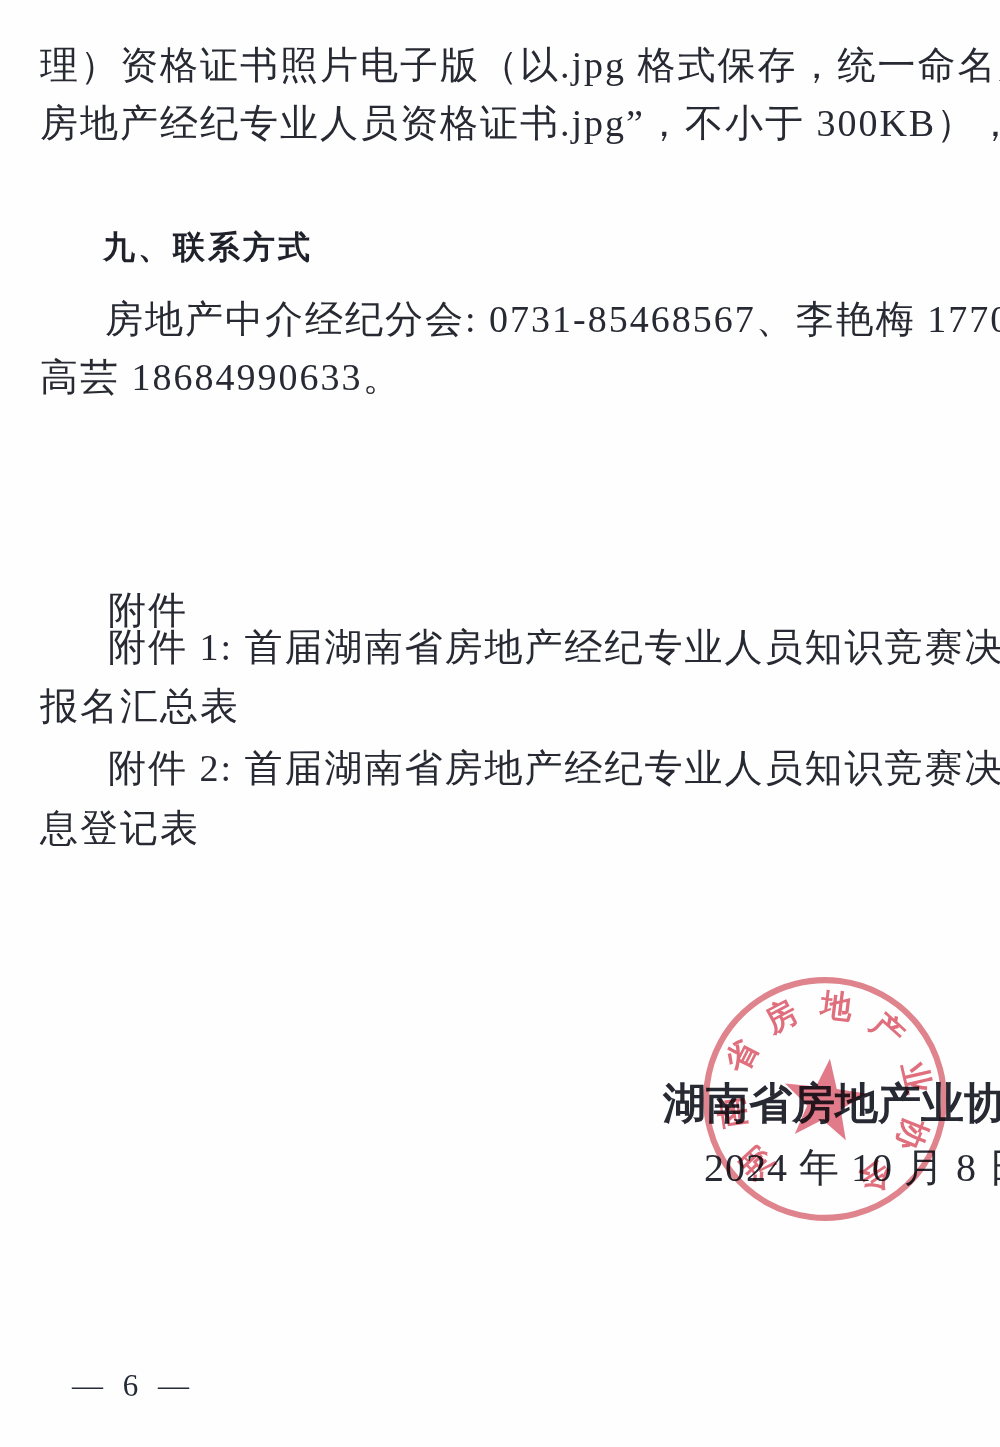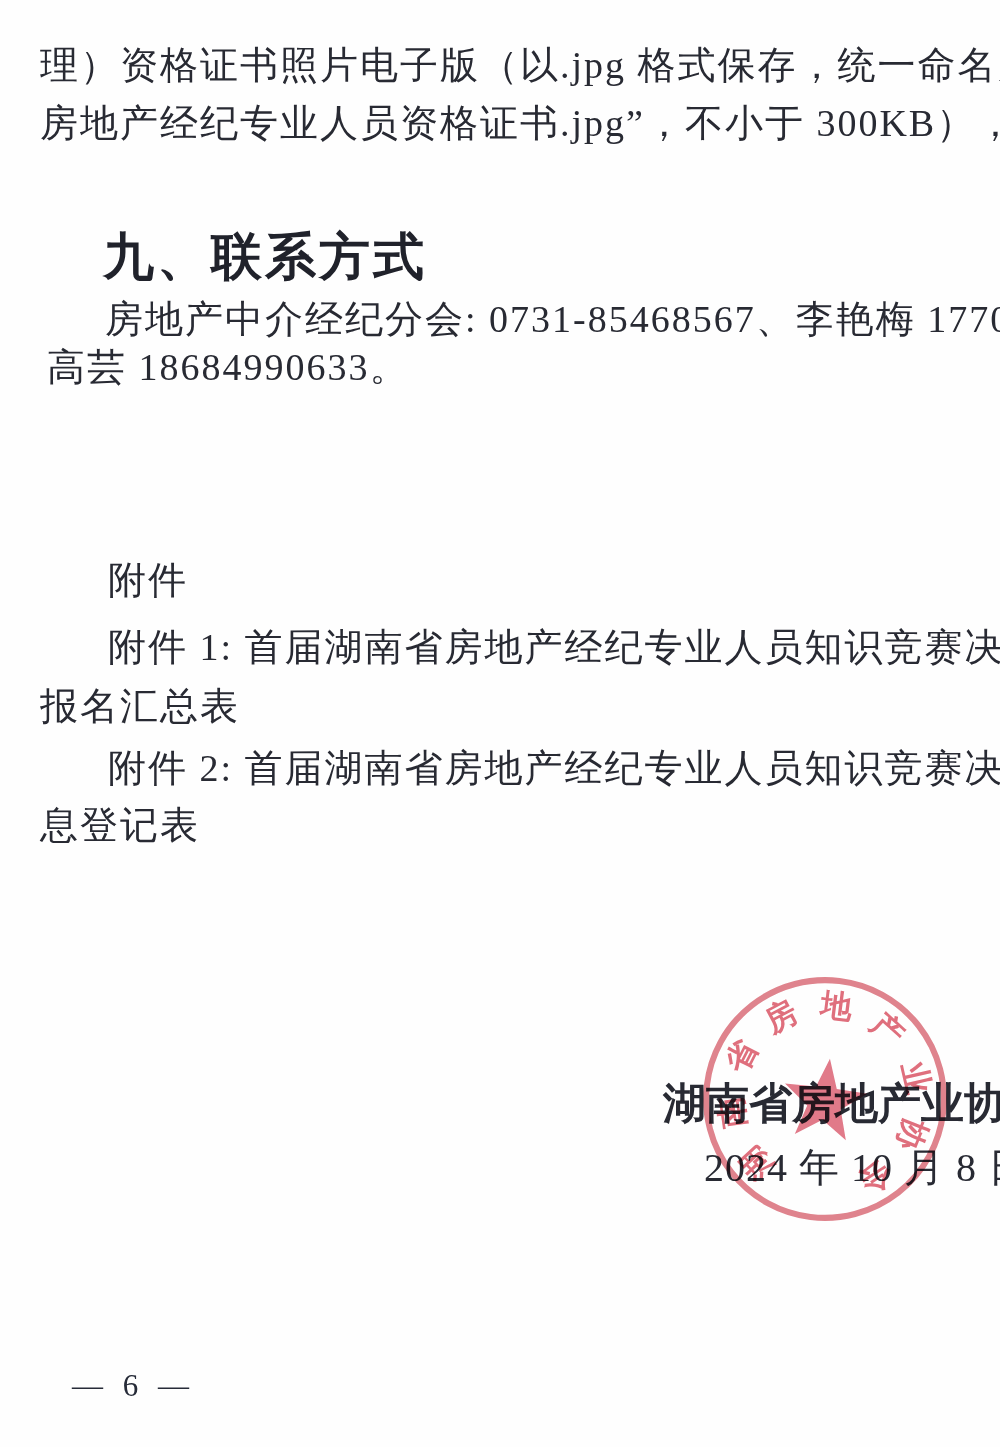--- a/index.html
+++ b/index.html
@@ -21,21 +21,21 @@
     white-space: nowrap;
     font-size: 38px;
     letter-spacing: 2px;
     line-height: 1;
   }
   .heading {
     position: absolute;
     white-space: nowrap;
     font-family: "Liberation Sans", "DejaVu Sans", sans-serif;
     font-weight: bold;
-    font-size: 51px;
+    font-size: 32px;
     letter-spacing: 3px;
     color: #20222b;
     line-height: 1;
     text-align: center;
   }
   .signature-org {
     position: absolute;
     white-space: nowrap;
     font-size: 43px;
     letter-spacing: 0px;
@@ -77,27 +77,27 @@
 <body>
 
 <div class="page">
 
   <div class="line" style="left:40px; top:46px;">理）资格证书照片电子版（以.jpg 格式保存，统一命名为“姓名-</div>
   <div class="line" style="left:40px; top:104px;">房地产经纪专业人员资格证书.jpg”，不小于 300KB），于 2024</div>
 
   <div class="heading" style="left:103px; top:231px;">九、联系方式</div>
 
   <div class="line" style="left:105px; top:300px;">房地产中介经纪分会: 0731-85468567、李艳梅 17708489259、</div>
-  <div class="line" style="left:40px; top:348px;margin-left:7px;">高芸 18684990633。</div>
+  <div class="line" style="left:40px; top:358px;">高芸 18684990633。</div>
 
-  <div class="line" style="left:108px; top:561px;">附件</div>
+  <div class="line" style="left:108px; top:591px;">附件</div>
   <div class="line" style="left:108px; top:628px;">附件 1: 首届湖南省房地产经纪专业人员知识竞赛决赛代表队</div>
   <div class="line" style="left:40px; top:687px;text-align:right;">报名汇总表</div>
   <div class="line" style="left:108px; top:749px;">附件 2: 首届湖南省房地产经纪专业人员知识竞赛决赛选手信</div>
-  <div class="line" style="left:40px; top:809px;font-family:Liberation Mono, monospace;">息登记表</div>
+  <div class="line" style="left:40px; top:809px;">息登记表</div>
 
   <div class="signature-org" style="left:663px; top:1082px;">湖南省房地产业协会</div>
   <div class="signature-date" style="left:704px; top:1148px;">2024 年 10 月 8 日</div>
 
   <svg class="seal" viewBox="0 0 250 250" aria-hidden="true">
     <circle cx="125" cy="125" r="117" fill="none" stroke="#d96b77" stroke-width="6" opacity="0.9"></circle>
     <polygon points="125,85 135.3,113.8 165.9,114.7 141.6,133.4 150.3,162.8 125,145.5 99.7,162.8 108.4,133.4 84.1,114.7 114.7,113.8" fill="#d9566a" opacity="0.85"></polygon>
     <g fill="#da4f60" opacity="0.88" font-size="31" text-anchor="middle">
       <text x="65.8" y="195.5" transform="rotate(-140 65.8 195.5)" dominant-baseline="central">湖</text>
       <text x="36.1" y="148.8" transform="rotate(-105 36.1 148.8)" dominant-baseline="central">南</text>

